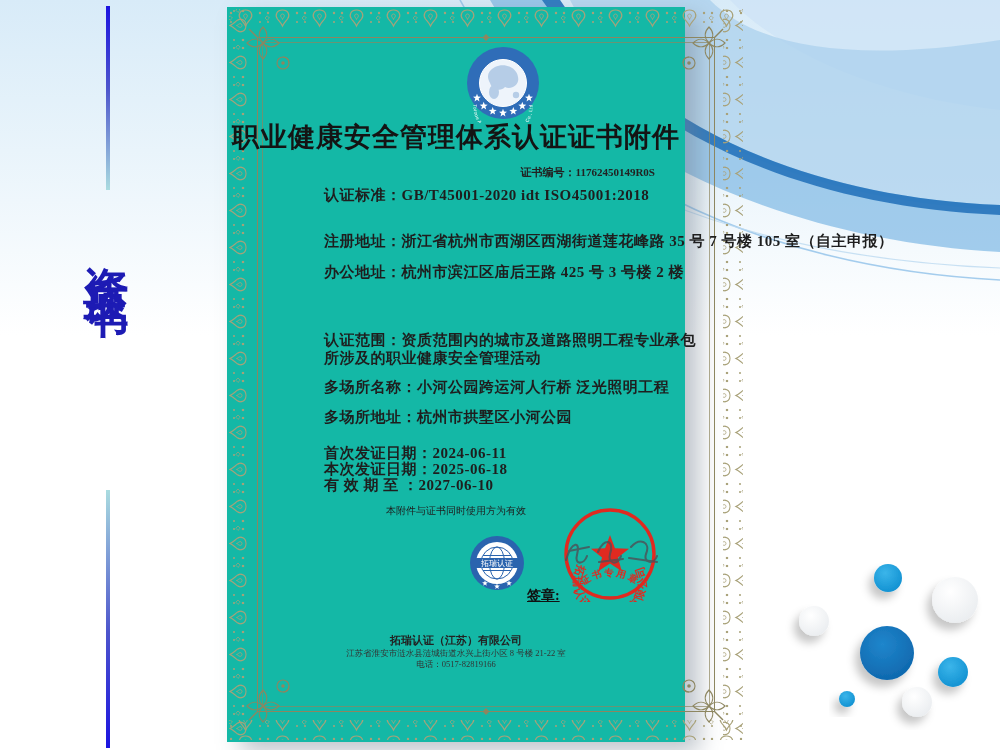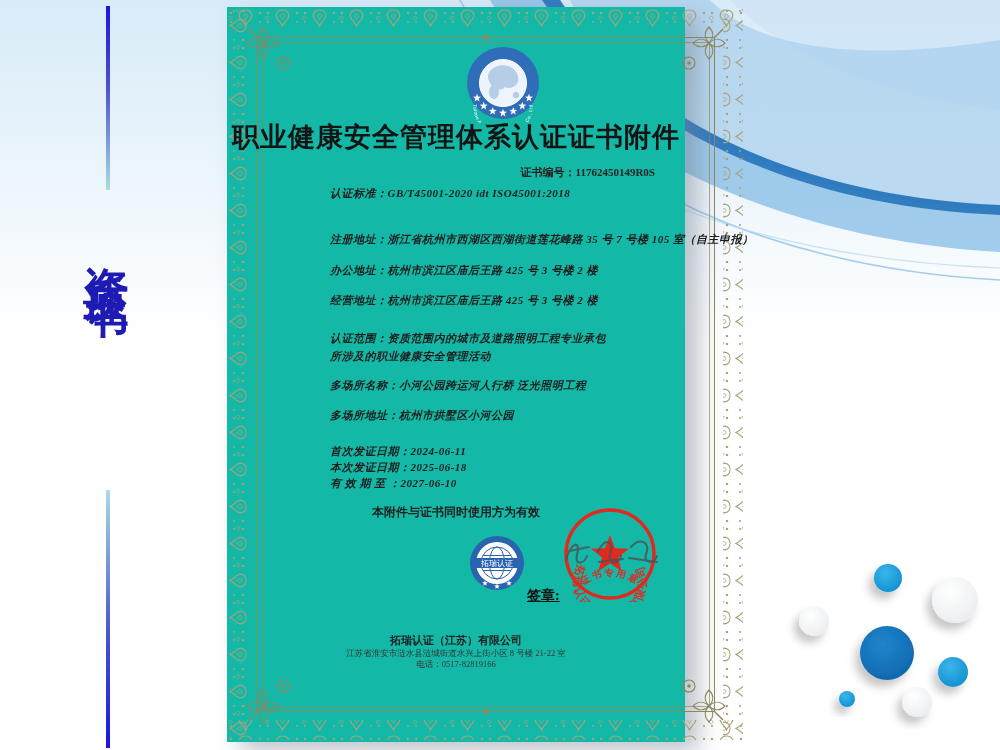--- a/index.html
+++ b/index.html
@@ -35,26 +35,26 @@
   .cert .abs{position:absolute;white-space:nowrap;}
   .cert-title{
     position:absolute;top:112px;left:0;width:100%;text-align:center;
     font-size:27px;font-weight:700;color:#141414;letter-spacing:1px;
   }
   .cert-no{
     position:absolute;top:158px;right:30px;
     font-size:11px;font-weight:700;color:#222;text-align:right;
   }
   .line{
-    position:absolute;left:103px;
-    font-size:11px;font-weight:600;color:#1e1e1e;letter-spacing:.5px;white-space:nowrap;font-style:italic;
+    position:absolute;left:97px;
+    font-size:15px;font-weight:600;color:#1e1e1e;letter-spacing:.5px;white-space:nowrap;
   }
   .note-center{
     position:absolute;top:497px;left:0;width:100%;text-align:center;
-    font-size:12px;font-weight:700;color:#1e1e1e;
+    font-size:10px;font-weight:400;color:#1e1e1e;
   }
   .seal-label{
     position:absolute;left:300px;top:580px;
     font-size:14px;font-weight:700;color:#111;text-decoration:underline;
   }
   .footer{
     position:absolute;left:0;top:626px;width:100%;text-align:center;color:#333;line-height:1.35;
   }
   .footer .company{font-size:11px;font-weight:700;color:#222;}
   .footer .small{font-size:8.5px;}
@@ -179,21 +179,20 @@
     </g>
   </svg>
 
   <div class="cert-title">职业健康安全管理体系认证证书附件</div>
 
   <div class="cert-no"><span>证书编号：</span><span>11762450149R0S</span></div>
 
   <div class="line" style="top:179px"><span>认证标准：</span><span>GB/T45001-2020 idt ISO45001:2018</span></div>
   <div class="line" style="top:225px"><span>注册地址：</span><span>浙江省杭州市西湖区西湖街道莲花峰路 35 号 7 号楼 105 室（自主申报）</span></div>
   <div class="line" style="top:256px"><span>办公地址：</span><span>杭州市滨江区庙后王路 425 号 3 号楼 2 楼</span></div>
-  <div class="line" style="top:286px"><span>经营地址：</span><span>杭州市滨江区庙后王路 425 号 3 号楼 2 楼</span></div>
   <div class="line" style="top:324px"><span>认证范围：</span><span>资质范围内的城市及道路照明工程专业承包</span></div>
   <div class="line" style="top:342px"><span>所涉及的职业健康安全管理活动</span></div>
   <div class="line" style="top:371px"><span>多场所名称：</span><span>小河公园跨运河人行桥 泛光照明工程</span></div>
   <div class="line" style="top:401px"><span>多场所地址：</span><span>杭州市拱墅区小河公园</span></div>
 
   <div class="line" style="top:437px"><span>首次发证日期：</span><span>2024-06-11</span></div>
   <div class="line" style="top:453px"><span>本次发证日期：</span><span>2025-06-18</span></div>
   <div class="line" style="top:469px"><span>有 效 期 至 ：</span><span>2027-06-10</span></div>
 
   <div class="note-center">本附件与证书同时使用方为有效</div>

